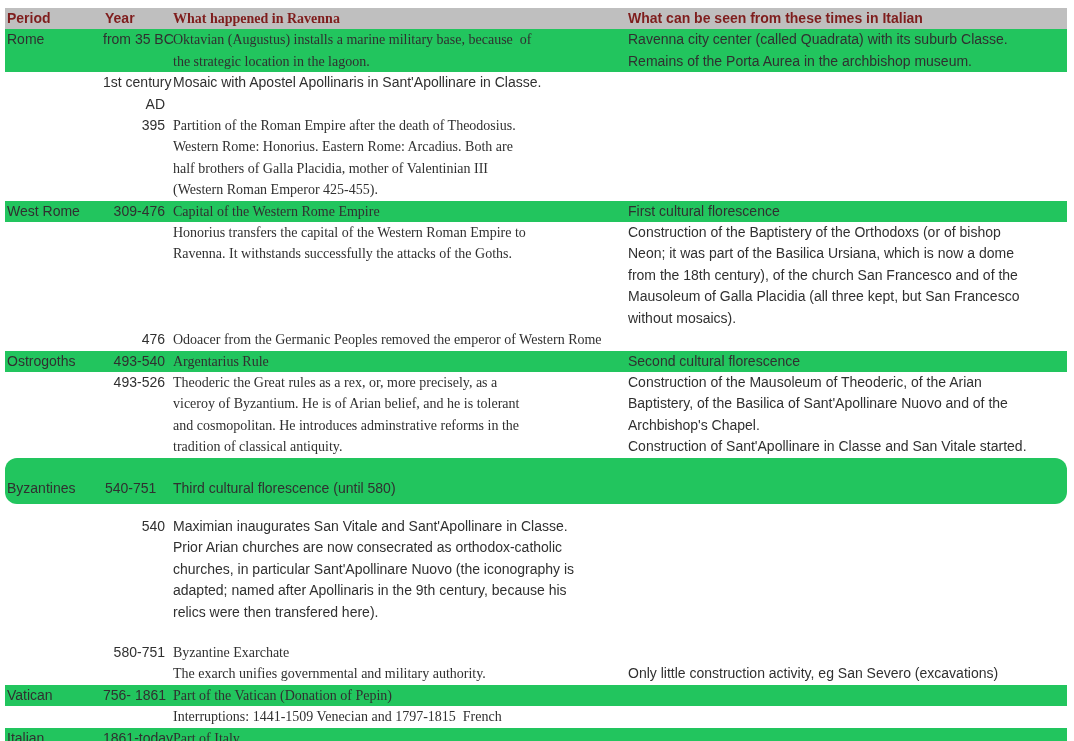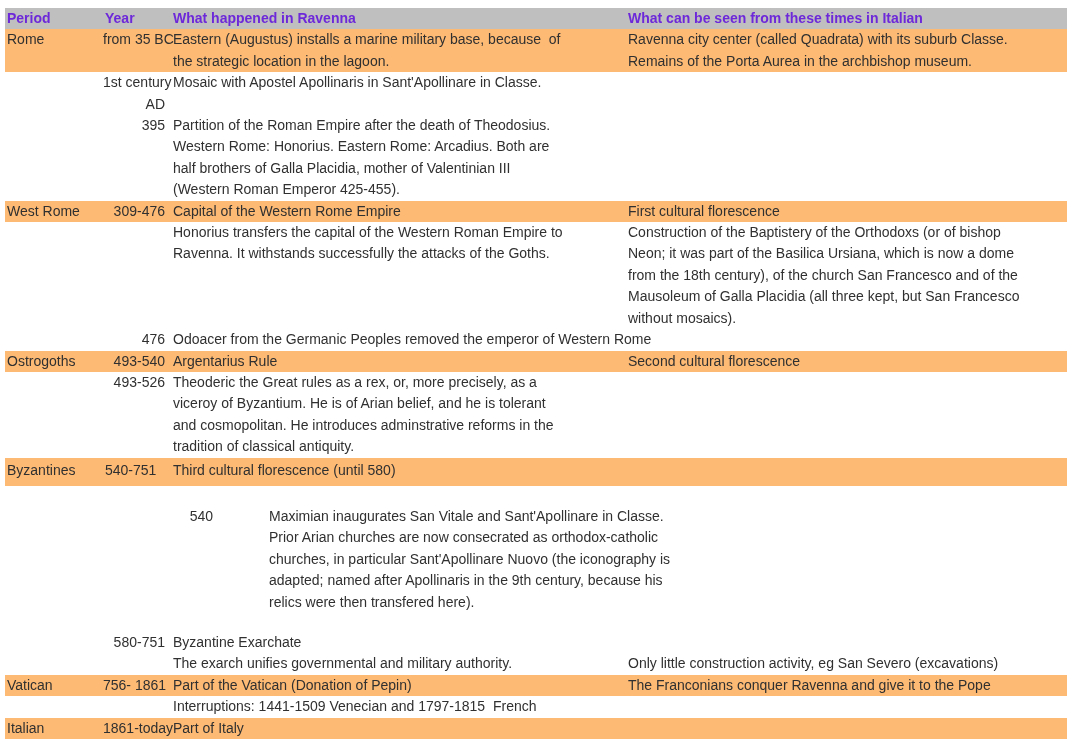--- a/index.html
+++ b/index.html
@@ -6,46 +6,46 @@
   body{
     width:1074px;height:741px;overflow:hidden;background:#ffffff;
     font-family:"Liberation Sans", sans-serif;
     font-size:14px;line-height:21.4px;color:#303030;
   }
   .table{margin:8px 0 0 5px;width:1062px;}
   .row{display:flex;align-items:flex-start;}
   .cell{white-space:pre;box-sizing:border-box;flex-shrink:0;}
   .c-period{width:98px;padding-left:2px;}
   .c-year{width:65px;text-align:right;padding-right:3px;}
-  .c-what{width:455px;padding-left:5px;}
+  .c-what{width:455px;padding-left:5px;font-family:Liberation Serif, serif;}
   .c-seen{width:444px;padding-left:5px;}
-  .shade{background:#fdba74;}
-  .hdr{background:#bfbfbf;font-weight:bold;color:#6d28d9;justify-content:flex-end;}
+  .shade{background:#22c55e;}
+  .hdr{background:#bfbfbf;font-weight:bold;color:#7f1d1d;justify-content:flex-end;}
   .left{text-align:left;padding-left:2px;padding-right:0;}
-  .tall{padding-top:2px;padding-bottom:5px;}
+  .tall{padding-top:20px;padding-bottom:5px;border-radius:12px;}
   .pb12{padding-bottom:0;}
-  .r540{padding-top:20px;padding-bottom:19px;gap:48px;}
+  .r540{padding-top:12px;padding-bottom:19px;}
   .offset1{padding-top:21.4px;}
 </style>
 </head>
 <body>
 
 <div class="table">
 
   <div class="row hdr">
     <div class="cell c-period">Period</div>
     <div class="cell c-year left">Year</div>
     <div class="cell c-what">What happened in Ravenna</div>
     <div class="cell c-seen">What can be seen from these times in Italian</div>
   </div>
 
   <div class="row shade">
     <div class="cell c-period">Rome</div>
     <div class="cell c-year">from 35 BC</div>
-    <div class="cell c-what">Eastern (Augustus) installs a marine military base, because  of
+    <div class="cell c-what">Oktavian (Augustus) installs a marine military base, because  of
 the strategic location in the lagoon.</div>
     <div class="cell c-seen">Ravenna city center (called Quadrata) with its suburb Classe.
 Remains of the Porta Aurea in the archbishop museum.</div>
   </div>
 
   <div class="row">
     <div class="cell c-period"></div>
     <div class="cell c-year">1st century
 AD</div>
     <div class="cell c-seen">Mosaic with Apostel Apollinaris in Sant'Apollinare in Classe.</div>
@@ -94,20 +94,24 @@
     <div class="cell c-seen">Second cultural florescence</div>
   </div>
 
   <div class="row pb12">
     <div class="cell c-period"></div>
     <div class="cell c-year">493-526</div>
     <div class="cell c-what">Theoderic the Great rules as a rex, or, more precisely, as a
 viceroy of Byzantium. He is of Arian belief, and he is tolerant
 and cosmopolitan. He introduces adminstrative reforms in the
 tradition of classical antiquity.</div>
+    <div class="cell c-seen">Construction of the Mausoleum of Theoderic, of the Arian
+Baptistery, of the Basilica of Sant'Apollinare Nuovo and of the
+Archbishop's Chapel.
+Construction of Sant'Apollinare in Classe and San Vitale started.</div>
   </div>
 
   <div class="row shade tall">
     <div class="cell c-period">Byzantines</div>
     <div class="cell c-year left">540-751</div>
     <div class="cell c-seen">Third cultural florescence (until 580)</div>
   </div>
 
   <div class="row r540">
     <div class="cell c-period"></div>
@@ -124,21 +128,20 @@
     <div class="cell c-year">580-751</div>
     <div class="cell c-what">Byzantine Exarchate
 The exarch unifies governmental and military authority.</div>
     <div class="cell c-seen offset1">Only little construction activity, eg San Severo (excavations)</div>
   </div>
 
   <div class="row shade">
     <div class="cell c-period">Vatican</div>
     <div class="cell c-year">756- 1861</div>
     <div class="cell c-what">Part of the Vatican (Donation of Pepin)</div>
-    <div class="cell c-seen">The Franconians conquer Ravenna and give it to the Pope</div>
   </div>
 
   <div class="row">
     <div class="cell c-period"></div>
     <div class="cell c-year"></div>
     <div class="cell c-what">Interruptions: 1441-1509 Venecian and 1797-1815  French</div>
     <div class="cell c-seen"></div>
   </div>
 
   <div class="row shade">

